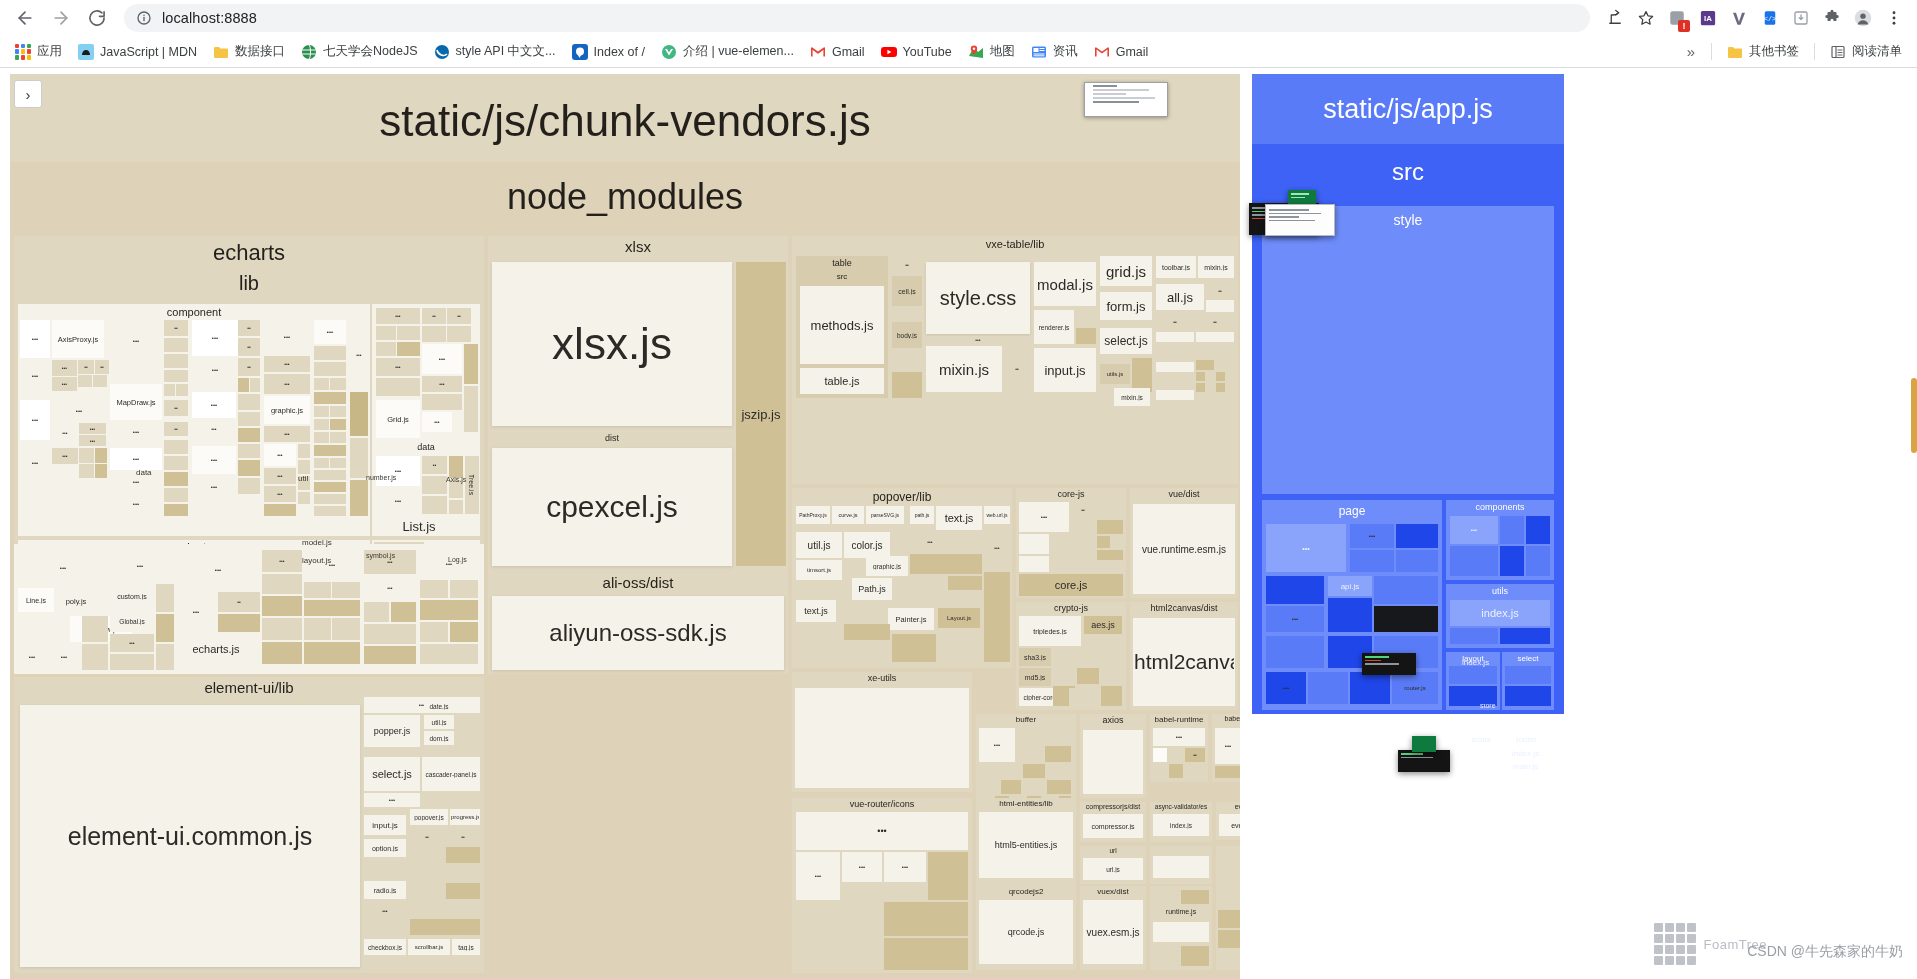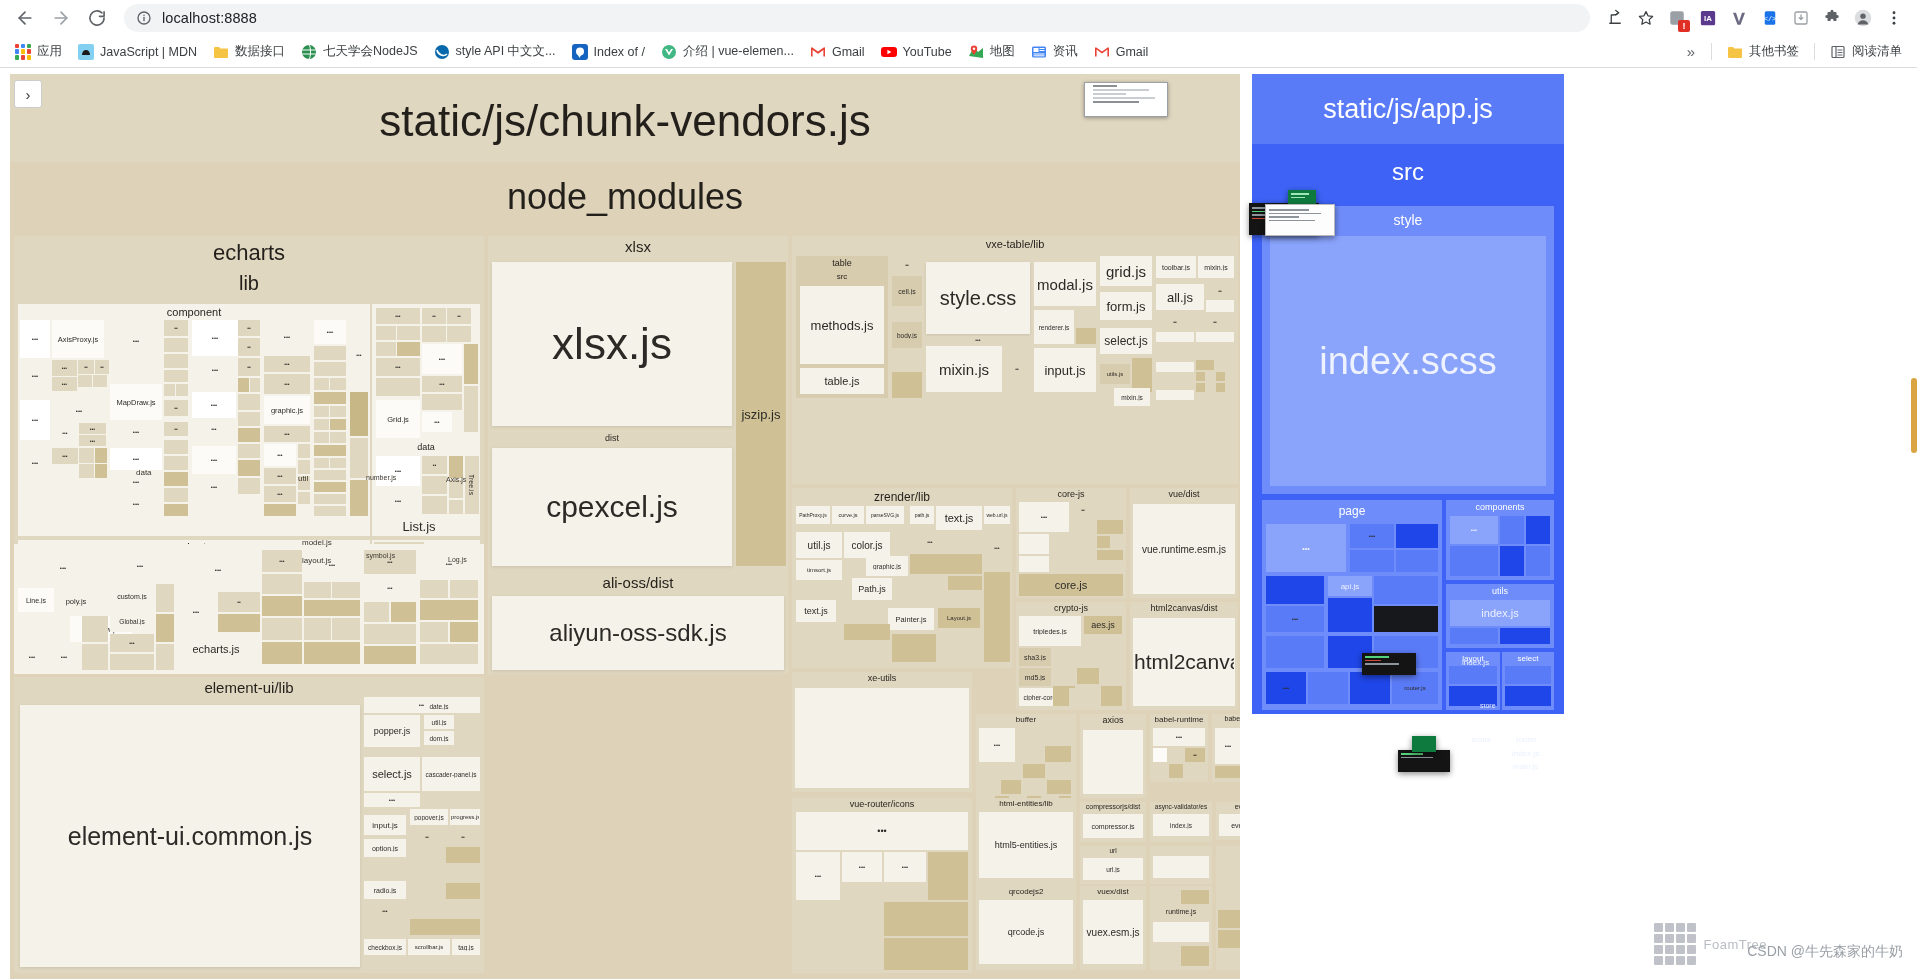--- a/index.html
+++ b/index.html
@@ -1009,21 +1009,21 @@
           <div class="cell c0" style="left:414px;top:136px;width:9px;height:9px;"></div>
           <div class="cell c6" style="left:424px;top:136px;width:9px;height:9px;"></div>
           <div class="cell c0" style="left:434px;top:136px;width:8px;height:9px;"></div>
           <div class="cell c6" style="left:404px;top:147px;width:9px;height:9px;"></div>
           <div class="cell c0" style="left:414px;top:147px;width:9px;height:9px;"></div>
           <div class="cell c6" style="left:424px;top:147px;width:9px;height:9px;"></div>
           <div class="cell c0" style="left:434px;top:147px;width:8px;height:9px;"></div>
         </div>
 
         <div class="tm c0" style="left:782px; top:326px; width:220px; height:180px;">
-          <div class="hdr-title" style="top:2px; font-size:12px;">zrender/lib</div>
+          <div class="hdr-title" style="top:2px; font-size:12px;">popover/lib</div>
           <div class="cell c4" style="left:4px;top:44px;width:46px;height:26px;">
             <span class="t" style="font-size:10px">util.js</span>
             </div>
           <div class="cell c4" style="left:52px;top:44px;width:46px;height:26px;">
             <span class="t" style="font-size:10px">color.js</span>
             </div>
           <div class="cell c4" style="left:144px;top:18px;width:46px;height:24px;">
             <span class="t" style="font-size:11px">text.js</span>
             </div>
           <div class="cell c4" style="left:60px;top:90px;width:40px;height:22px;">
@@ -1329,23 +1329,20 @@
     </div>
 
     <div class="tm b0" style="left:1252px; top:6px; width:312px; height:640px;">
       <div class="hdr-title" style="top:20px; font-size:27px; color:#ffffff;">static/js/app.js</div>
 
       <div class="tm b1" style="left:0px; top:70px; width:312px; height:570px;">
         <div class="hdr-title" style="top:14px; font-size:24px; color:#ffffff;">src</div>
 
         <div class="tm b3" style="left:10px; top:62px; width:292px; height:288px;">
           <div class="hdr-title" style="top:6px; font-size:14px; color:#ffffff;">style</div>
-          <div class="cell b4 blue" style="left:8px;top:30px;width:276px;height:250px;">
-            <span class="t" style="font-size:38px">index.scss</span>
-            </div>
         </div>
 
         <div class="tm b3" style="left:10px; top:356px; width:180px; height:210px;">
           <div class="hdr-title" style="top:4px; font-size:12px; color:#ffffff;">page</div>
           <div class="cell b4 blue" style="left:4px;top:24px;width:80px;height:48px;">
               <span class="t" style="font-size:7px">•••</span>
             </div>
           <div class="cell b4 blue" style="left:66px;top:76px;width:44px;height:20px;">
             <span class="t" style="font-size:8px">api.js</span>
             </div>

